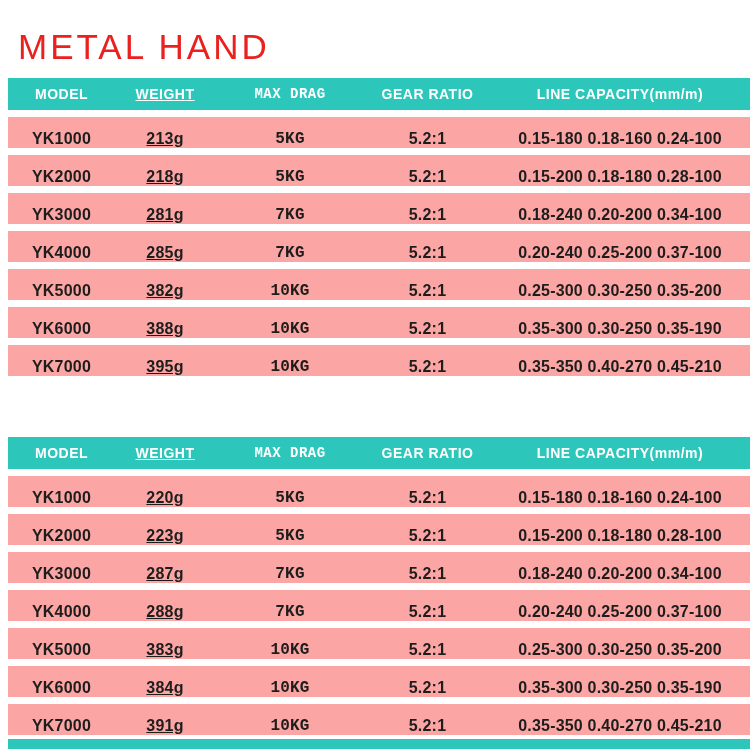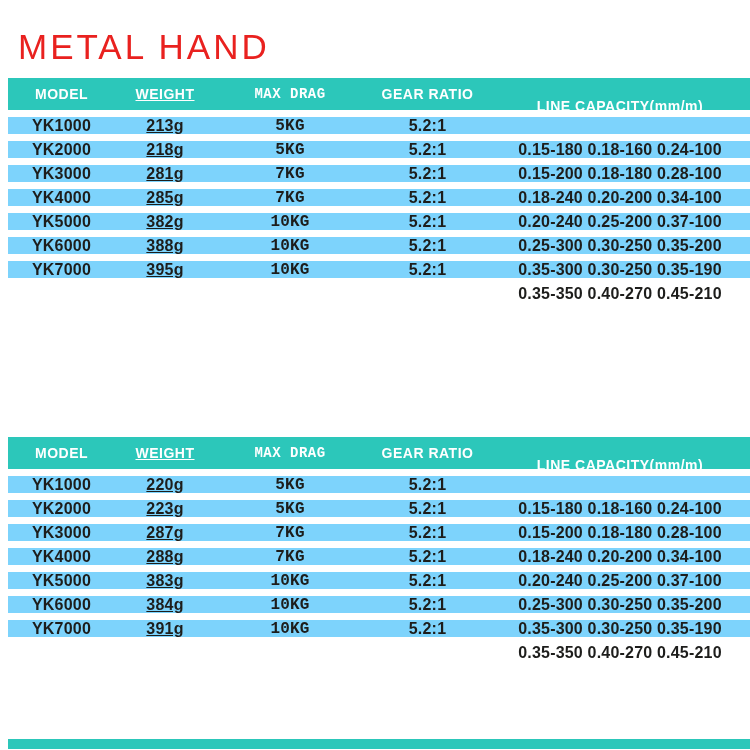--- a/index.html
+++ b/index.html
@@ -44,43 +44,43 @@
     align-items: center;
   }
   .thead .cell {
     color: #ffffff;
     font-size: 14px;
     font-weight: bold;
     letter-spacing: 0.5px;
   }
   .trow {
     display: flex;
-    height: 17px;
+    height: 31px;
     margin-top: 7px;
-    background: #7dd3fc;
-    align-items: flex-start;
+    background: #fca5a5;
+    align-items: flex-end;
   }
   .trow .cell {
     color: #1d1d1b;
     font-size: 16px;
     font-weight: bold;
     letter-spacing: 0.2px;
   }
   .cell {
     display: flex;
     align-items: center;
     justify-content: center;
     white-space: nowrap;
     overflow: hidden;
   }
   .c0 { width: 107px; }
   .c1 { width: 100px; text-decoration: underline; }
   .c2 { width: 150px; font-family: Liberation Mono, monospace; }
   .c3 { width: 125px; }
-  .c4 { width: 260px; margin-top: 24px; }
+  .c4 { width: 260px; }
 
   .bottom-bar {
     position: absolute;
     left: 8px;
     right: 0;
     top: 739px;
     height: 10px;
     background: #2cc7ba;
   }
 </style>

